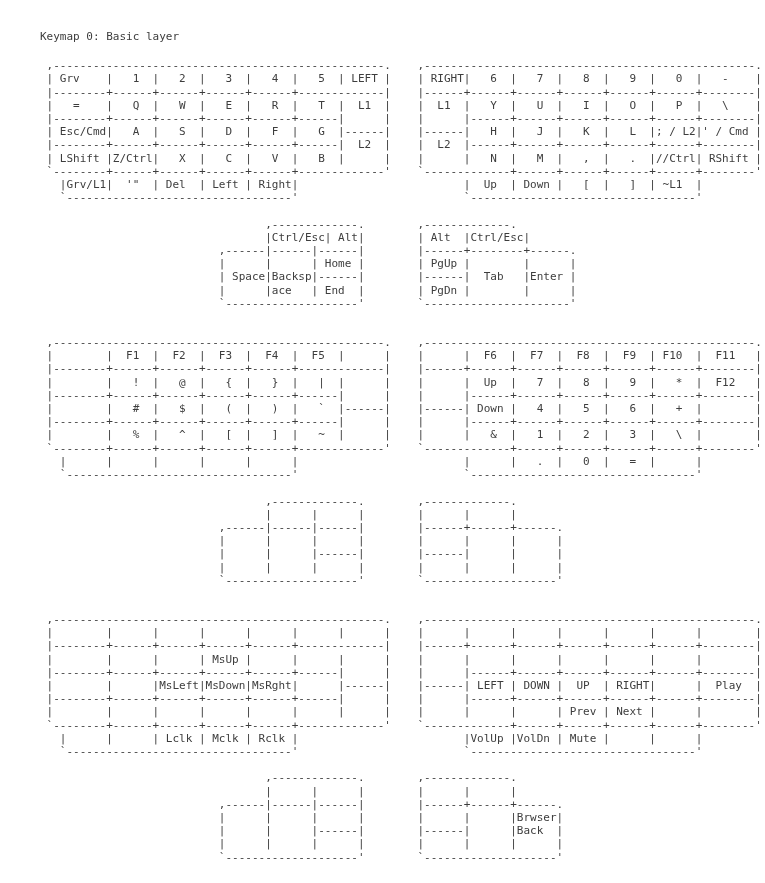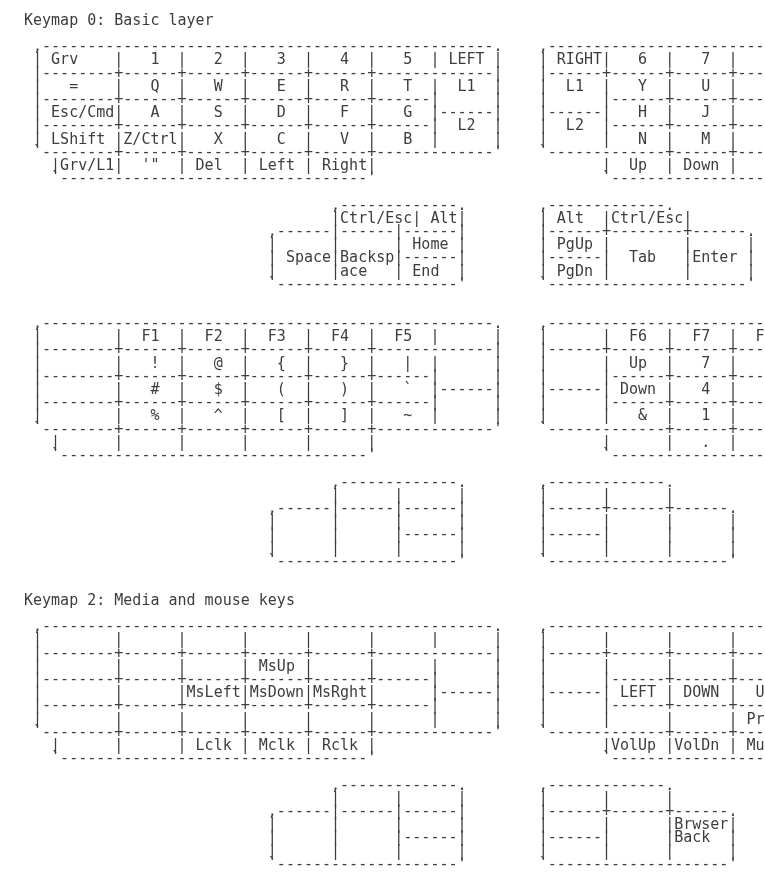--- a/index.html
+++ b/index.html
@@ -3,23 +3,23 @@
 <meta charset="utf-8">
 <style>
   html, body { margin: 0; padding: 0; background: #ffffff; }
   .doc {
     width: 765px;
     box-sizing: border-box;
     padding: 14px 0 10px 24px;
     color: #3d3d3d;
   }
   pre {
-    margin: 0;
+    margin: 16px;
     font-family: "DejaVu Sans Mono", "Liberation Mono", monospace;
-    font-size: 15px;
+    font-size: 11px;
     line-height: 13.2px;
     white-space: pre;
   }
   .keymap-title { margin-bottom: 13px; }
   .keymap-section { margin-bottom: 26px; }
 </style>
 </head>
 <body>
 
 <div class="doc">
@@ -63,21 +63,20 @@
                                   ,-------------.        ,-------------.
                                   |      |      |        |      |      |
                            ,------|------|------|        |------+------+------.
                            |      |      |      |        |      |      |      |
                            |      |      |------|        |------|      |      |
                            |      |      |      |        |      |      |      |
                            `--------------------'        `--------------------'</pre>
   </section>
 
   <section class="keymap-section">
-    <pre class="keymap-title">Keymap 2: Media and mouse keys</pre>
     <pre class="keymap-art"> ,--------------------------------------------------.    ,--------------------------------------------------.
  |        |      |      |      |      |      |      |    |      |      |      |      |      |      |        |
  |--------+------+------+------+------+-------------|    |------+------+------+------+------+------+--------|
  |        |      |      | MsUp |      |      |      |    |      |      |      |      |      |      |        |
  |--------+------+------+------+------+------|      |    |      |------+------+------+------+------+--------|
  |        |      |MsLeft|MsDown|MsRght|      |------|    |------| LEFT | DOWN |  UP  | RIGHT|      |  Play  |
  |--------+------+------+------+------+------|      |    |      |------+------+------+------+------+--------|
  |        |      |      |      |      |      |      |    |      |      |      | Prev | Next |      |        |
  `--------+------+------+------+------+-------------'    `-------------+------+------+------+------+--------'
    |      |      | Lclk | Mclk | Rclk |                         |VolUp |VolDn | Mute |      |      |

